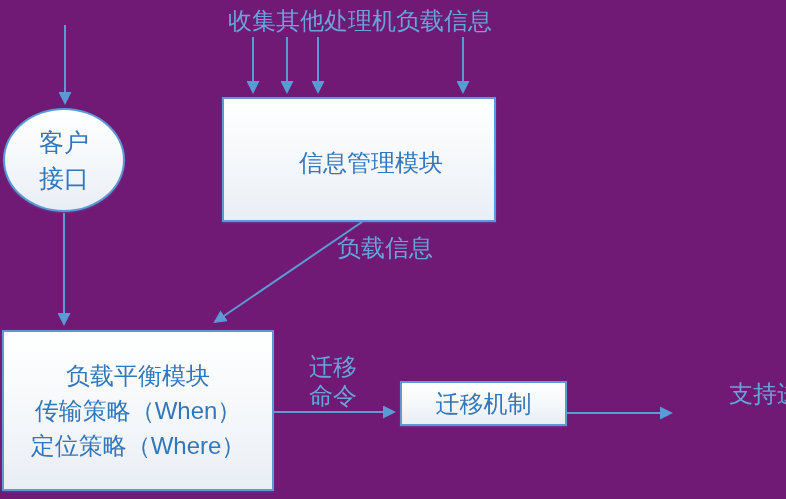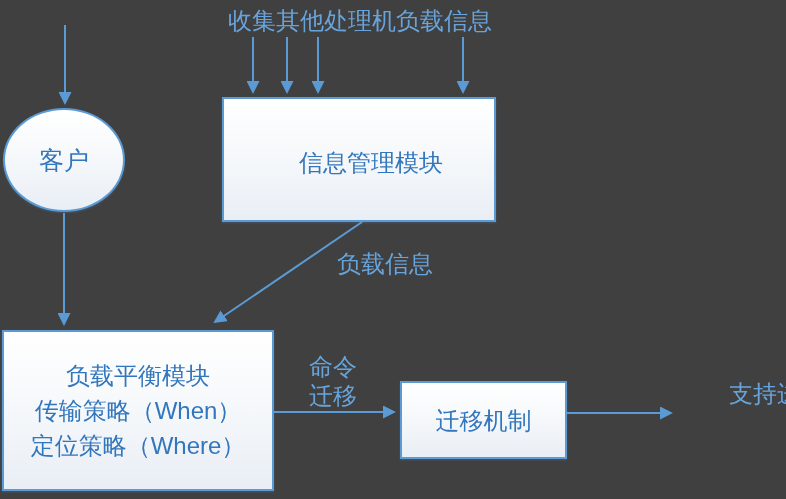--- a/index.html
+++ b/index.html
@@ -4,21 +4,21 @@
 <style>
   :root{
     --accent:#5B9BD5;
     --shape-text:#3276BC;
     --label-text:#68A4DC;
     --shape-fill-top:#FFFFFF;
     --shape-fill-bottom:#E9EEF5;
   }
   html,body{margin:0;padding:0;background:#fff;}
   .canvas{
-    position:relative;width:786px;height:499px;background:#404040;overflow:hidden;
+    position:relative;width:786px;height:499px;background:#701a75;overflow:hidden;
     font-family:"Liberation Sans",sans-serif;
   }
   .connector-layer{position:absolute;left:0;top:0;width:786px;height:499px;pointer-events:none;}
   .connector-layer line{stroke:var(--accent);stroke-width:2;}
   .connector-layer .arrhead{fill:var(--accent);}
   .shape{
     position:absolute;box-sizing:border-box;
     border:2px solid var(--accent);
     background:linear-gradient(180deg,var(--shape-fill-top) 0%,#F4F7FA 55%,var(--shape-fill-bottom) 100%);
     box-shadow:0 1px 2px rgba(91,155,213,0.25);
@@ -50,42 +50,43 @@
     <line x1="318" y1="37" x2="318" y2="92" marker-end="url(#arr)"></line>
     <line x1="463" y1="37" x2="463" y2="92" marker-end="url(#arr)"></line>
     <line x1="64" y1="213" x2="64" y2="324" marker-end="url(#arr)"></line>
     <line x1="362" y1="222" x2="215" y2="322" marker-end="url(#arr)"></line>
     <line x1="274" y1="412" x2="394" y2="412" marker-end="url(#arr)"></line>
     <line x1="567" y1="413" x2="671" y2="413" marker-end="url(#arr)"></line>
   </svg>
 
   <div class="lbl fs24" style="left:210px;top:4px;width:300px;">收集其他处理机负载信息</div>
 
-  <div class="lbl fs24" style="left:335px;top:247px;width:100px;">负载信息</div>
+  <div class="lbl fs24" style="left:335px;top:231px;width:100px;">负载信息</div>
 
   <div class="lbl fs24" style="left:303px;top:352px;width:60px;line-height:29px;">
+    <div>迁移</div>
     <div>命令</div>
-    <div>迁移</div>
   </div>
 
   <div class="lbl fs24" style="left:723px;top:376px;width:84px;line-height:36px;">
     <div>支持进</div>
   </div>
 
   <div class="shape ellipse fs25" style="left:3px;top:108px;width:122px;height:104px;">
     <div class="tline">客户</div>
+    <div class="tline">接口</div>
   </div>
 
   <div class="shape fs24" style="left:222px;top:97px;width:274px;height:125px;padding-top:6px;padding-left:24px;">
     <div class="tline">信息管理模块</div>
   </div>
 
   <div class="shape fs24" style="left:2px;top:330px;width:272px;height:161px;line-height:35px;padding-top:0;">
     <div class="tline">负载平衡模块</div>
     <div class="tline">传输策略（When）</div>
     <div class="tline">定位策略（Where）</div>
   </div>
 
-  <div class="shape fs24" style="left:400px;top:381px;width:167px;height:78px;">
+  <div class="shape fs24" style="left:400px;top:381px;width:167px;height:45px;">
     <div class="tline">迁移机制</div>
   </div>
 
 </div>
 
 </body></html>

